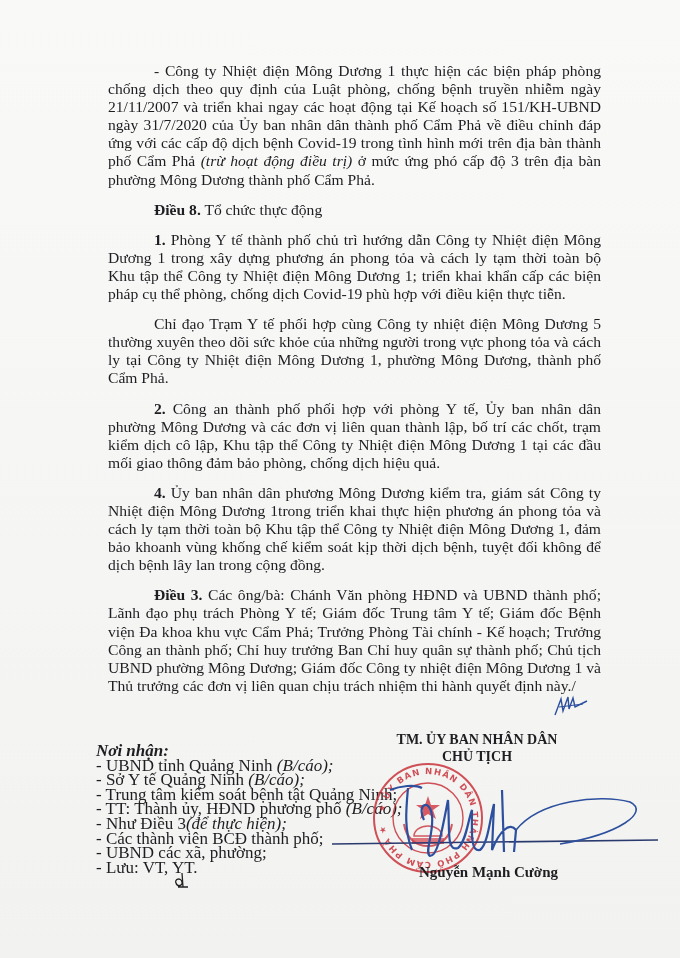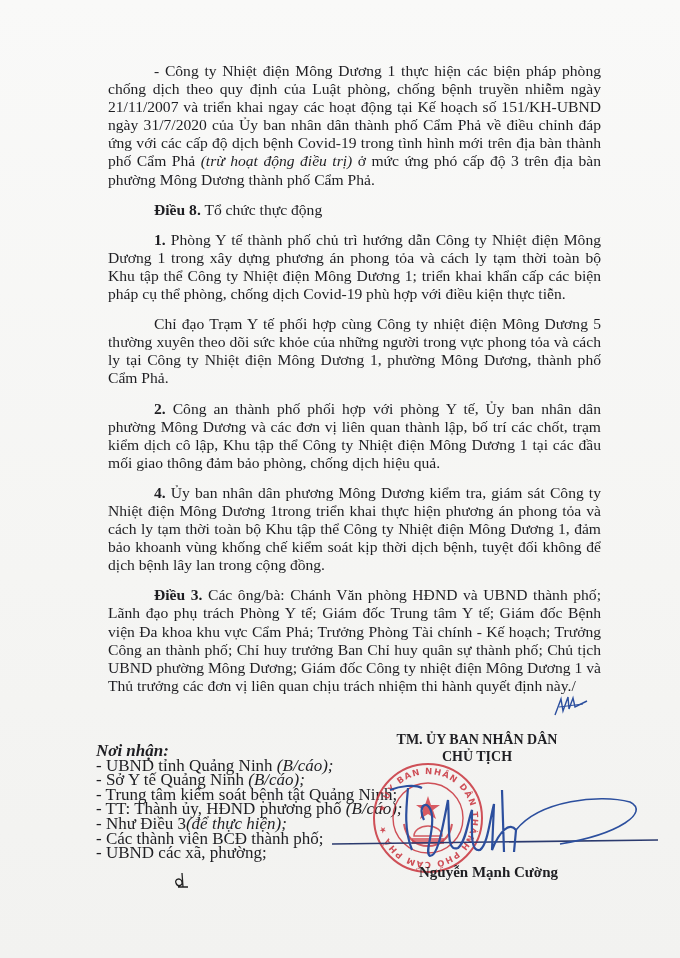--- a/index.html
+++ b/index.html
@@ -76,20 +76,21 @@
 
   <div class="recipients">
     <div class="title">Nơi nhận:</div>
     <div class="item"><span>- UBND tỉnh Quảng Ninh </span><span class="ital">(B/cáo);</span></div>
     <div class="item"><span>- Sở Y tế Quảng Ninh </span><span class="ital">(B/cáo);</span></div>
     <div class="item"><span>- Trung tâm kiểm soát bệnh tật Quảng Ninh;</span><span class="ital"></span></div>
     <div class="item"><span>- TT: Thành ủy, HĐND phương phố </span><span class="ital">(B/cáo);</span></div>
     <div class="item"><span>- Như Điều 3</span><span class="ital">(để thực hiện);</span></div>
     <div class="item"><span>- Các thành viên BCĐ thành phố;</span><span class="ital"></span></div>
     <div class="item"><span>- UBND các xã, phường;</span><span class="ital"></span></div>
+    <div class="item"><span>- Lưu: VT, YT.</span><span class="ital"></span></div>
   </div>
 
   <svg class="lastmark" viewBox="0 0 18 20">
     <path d="M3 14 C1 10 8 8 9 13 C10 17 4 18 3 14 M9 4 L10 18 M5 18 L15 18" fill="none" stroke="#222" stroke-width="1.3"></path>
   </svg>
 
   <div class="signblock">
     <div>TM. ỦY BAN NHÂN DÂN</div>
     <div>CHỦ TỊCH</div>
   </div>

